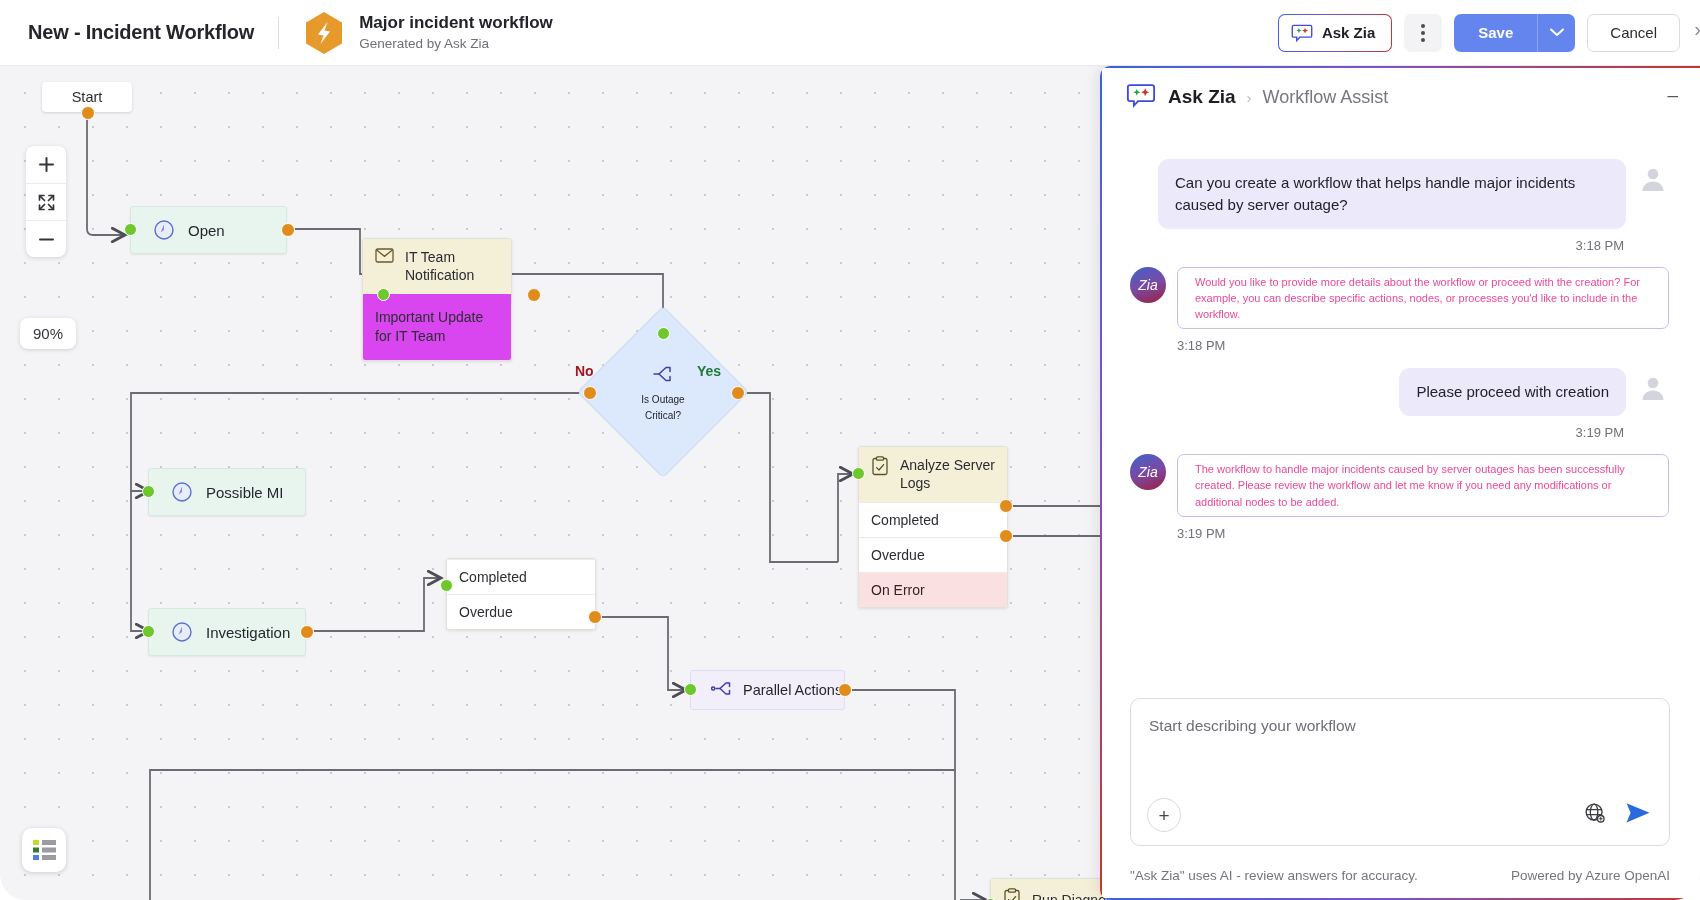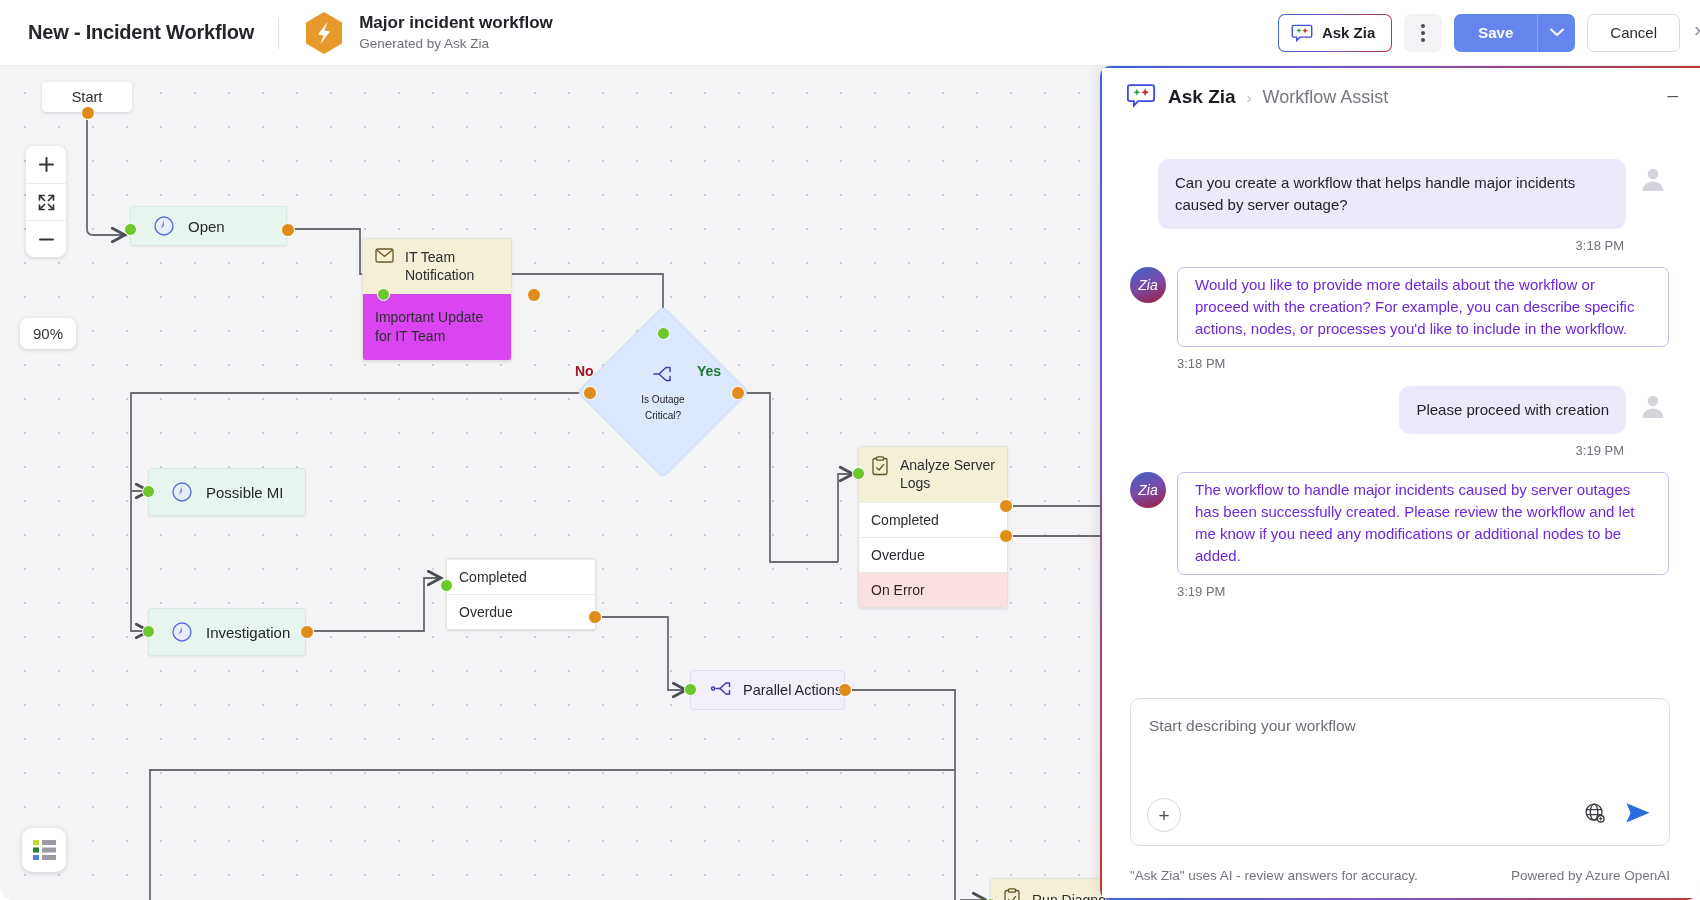--- a/index.html
+++ b/index.html
@@ -6,21 +6,21 @@
   html, body {
     width: 1700px; height: 900px;
     font-family: "Liberation Sans", sans-serif;
     background: #ffffff;
     overflow: hidden;
   }
   #app {
     position: relative;
     width: 1700px; height: 900px;
     background: #ffffff;
-    border-radius: 14px;
+    border-radius: 26px;
     overflow: hidden;
   }
 
   
   .topbar {
     position: absolute; left: 0; top: 0;
     width: 1700px; height: 66px;
     background: #ffffff;
     display: flex; align-items: center;
     border-bottom: 1px solid #e9e9ee;
@@ -244,21 +244,21 @@
   }
   .msg-bot-wrap { display: flex; align-items: flex-start; gap: 11px; margin-top: 14px; }
   .avatar-zia {
     width: 36px; height: 36px; border-radius: 50%; flex: 0 0 auto;
     background: linear-gradient(160deg,#3f63c6 0%, #7a4aa8 50%, #9c1f3c 100%);
     display: flex; align-items: center; justify-content: center;
     font-size: 14px; font-style: italic; color: #fff; font-weight: 400;
   }
   .bubble-bot {
     border: 1.2px solid #c9b9f0; border-radius: 7px;
-    padding: 6px 17px; font-size: 15px; color: #6d28d9; line-height: 1.48;
+    padding: 6px 17px; font-size: 11px; color: #ec4899; line-height: 1.48;
     background: #fff; max-width: 492px;
   }
   .ts { font-size: 13px; color: #70717a; margin-top: 9px; }
   .ts.right { text-align: right; padding-right: 46px; }
   .ts.left { padding-left: 47px; }
 
   .composer {
     margin: 0 30px 10px 30px;
     border: 1.2px solid #dcdce2; border-radius: 10px;
     height: 148px; position: relative; flex: 0 0 auto;
@@ -420,21 +420,21 @@
         <rect x="10" y="8.5" width="14" height="5" fill="#9b9ba3"></rect>
         <rect x="10" y="16" width="14" height="5" fill="#9b9ba3"></rect>
       </svg>
     </div>
 
     <div class="node n-start" style="left:42px; top:16px; width:90px; height:30px;">
       <span>Start</span>
     </div>
     <div class="port out" style="left:81px; top:40px;"></div>
 
-    <div class="node n-status" style="left:130px; top:140px; width:157px; height:40px;">
+    <div class="node n-status" style="left:130px; top:140px; width:157px; height:48px;">
       <span class="clock-ic">
         <svg viewBox="0 0 22 22">
             <circle cx="11" cy="11" r="9" fill="#e8edfc" stroke="#5b6fd8" stroke-width="1.4"></circle>
             <path d="M11 5.6 V11 L7.6 13.6 Z" fill="#7f8fdf"></path>
           </svg>
       </span>
       <span>Open</span>
     </div>
     <div class="port in" style="left:124px; top:157px;"></div>
     <div class="port out" style="left:281px; top:157px;"></div>

